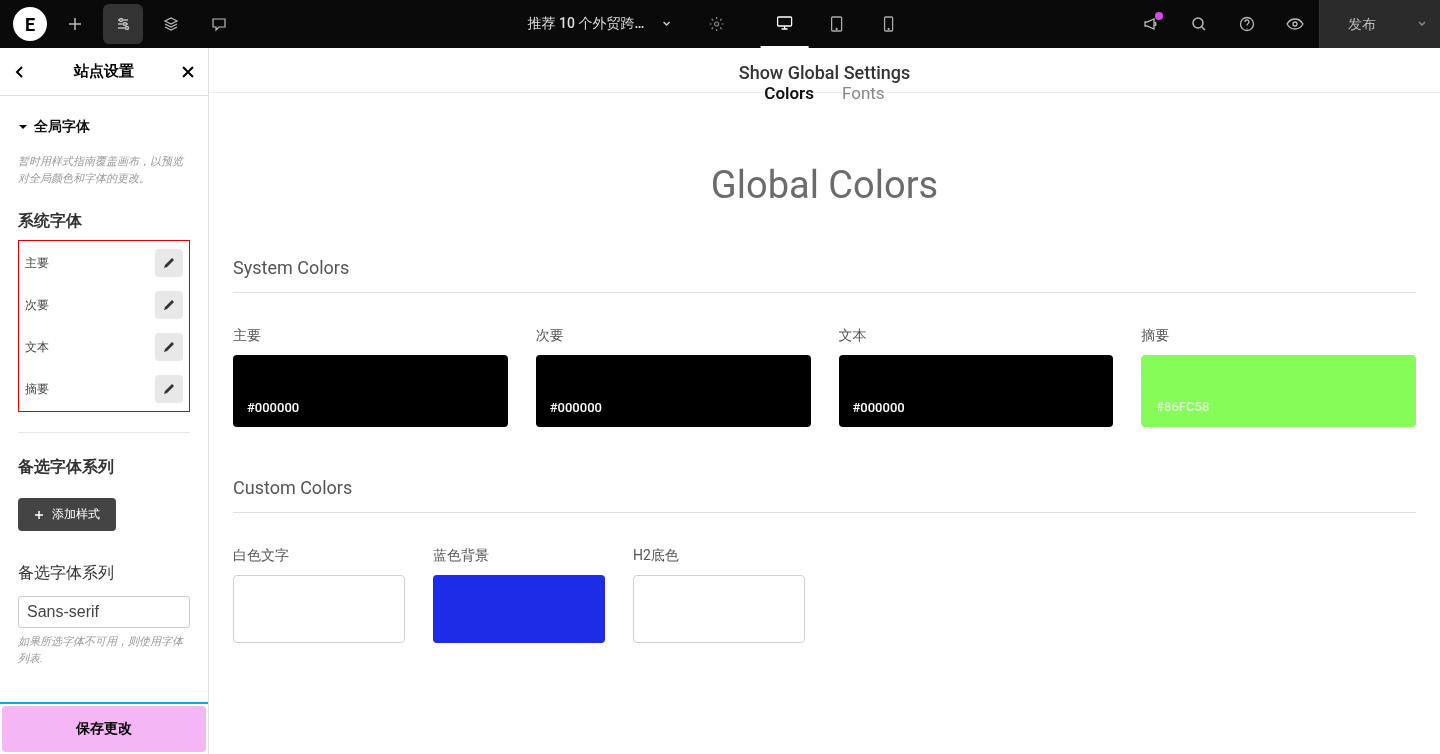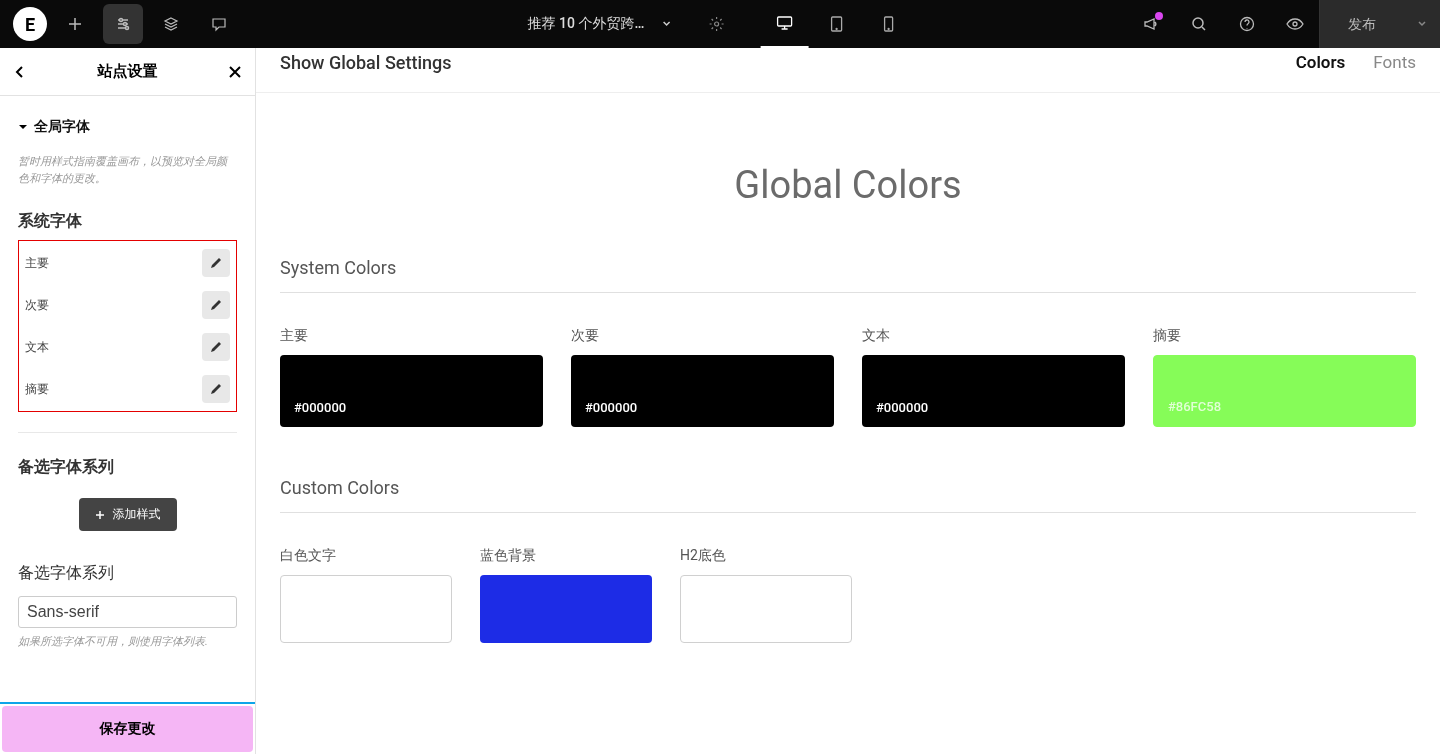--- a/index.html
+++ b/index.html
@@ -63,21 +63,21 @@
       width: 36px; height: 48px; display: flex; align-items: center; justify-content: center;
       color: #888; background: #2b2b2b;
     }
 
     
     .main {
       display: flex;
       height: calc(100% - 48px);
     }
     .sidebar {
-      width: 256px; background: #fff; border-right: 1px solid #e2e2e2;
+      width: 209px; background: #fff; border-right: 1px solid #e2e2e2;
       display: flex; flex-direction: column;
     }
     .sidebar-header {
       height: 48px; display: flex; align-items: center; justify-content: center;
       border-bottom: 1px solid #e2e2e2; position: relative; color: #000;
     }
     .sidebar-header .back { position: absolute; left: 12px; }
     .sidebar-header .close { position: absolute; right: 12px; }
     .sidebar-title { font-size: 15px; font-weight: 700; }
     .sidebar-body { flex: 1; overflow: auto; padding: 10px 18px 20px; font-size: 13px; color: #333; }
@@ -111,21 +111,21 @@
     .edit-btn {
       width: 28px; height: 28px; background: #e8e8e8; border-radius: 4px;
       display: flex; align-items: center; justify-content: center; color: #333;
     }
     .divider { border-top: 1px solid #e8e8e8; margin: 20px 0 12px; }
     .add-style-btn {
       background: #444; color: #fff; padding: 8px 16px; border-radius: 4px;
       font-size: 12px; display: inline-flex; align-items: center; gap: 8px;
       margin: 12px auto; 
     }
-    .add-style-wrap { text-align: center; }
+    .add-style-wrap { }
     .fallback-input {
       width: 100%; border: 1px solid #ccc; border-radius: 3px; padding: 6px 8px;
       font-size: 16px; color: #444; margin-top: 4px;
     }
     .sidebar-footer { padding: 2px; border-top: 2px solid #0ea5e9; }
     .save-btn {
       width: 100%; background: #f5b6f5; color: #000; font-weight: 700;
       padding: 14px 0; border-radius: 4px; font-size: 14px; text-align: center;
     }
 
@@ -133,22 +133,22 @@
     .collapse-handle {
       position: absolute; left: 256px; top: 50%; transform: translateY(-50%);
       width: 12px; height: 48px; background: #f7f7f7; border: 1px solid #ddd;
       border-left: none; border-radius: 0 3px 3px 0;
       display: flex; align-items: center; justify-content: center; font-size: 9px; color: #888;
     }
 
     
     .content { flex: 1; overflow: auto; background: #fff; position: relative; }
     .content-top {
-      height: 45px; display: flex; justify-content: space-between;
-      padding: 4px 24px; border-bottom: 1px solid #eee;
+      height: 45px; display: flex; align-items: center; justify-content: space-between;
+      padding: 14px 24px; border-bottom: 1px solid #eee; flex-direction: column;
     }
     .content-title { font-size: 18px; font-weight: 500; color: #333; }
     .tab-links { display: flex; gap: 28px; font-size: 17px; }
     .tab-link { color: #888; }
     .tab-link.active { color: #111; font-weight: 600; }
 
     .hero-title {
       text-align: center; font-size: 38px; font-weight: 400; color: #6b6b6b;
       padding: 70px 0 50px;
     }

